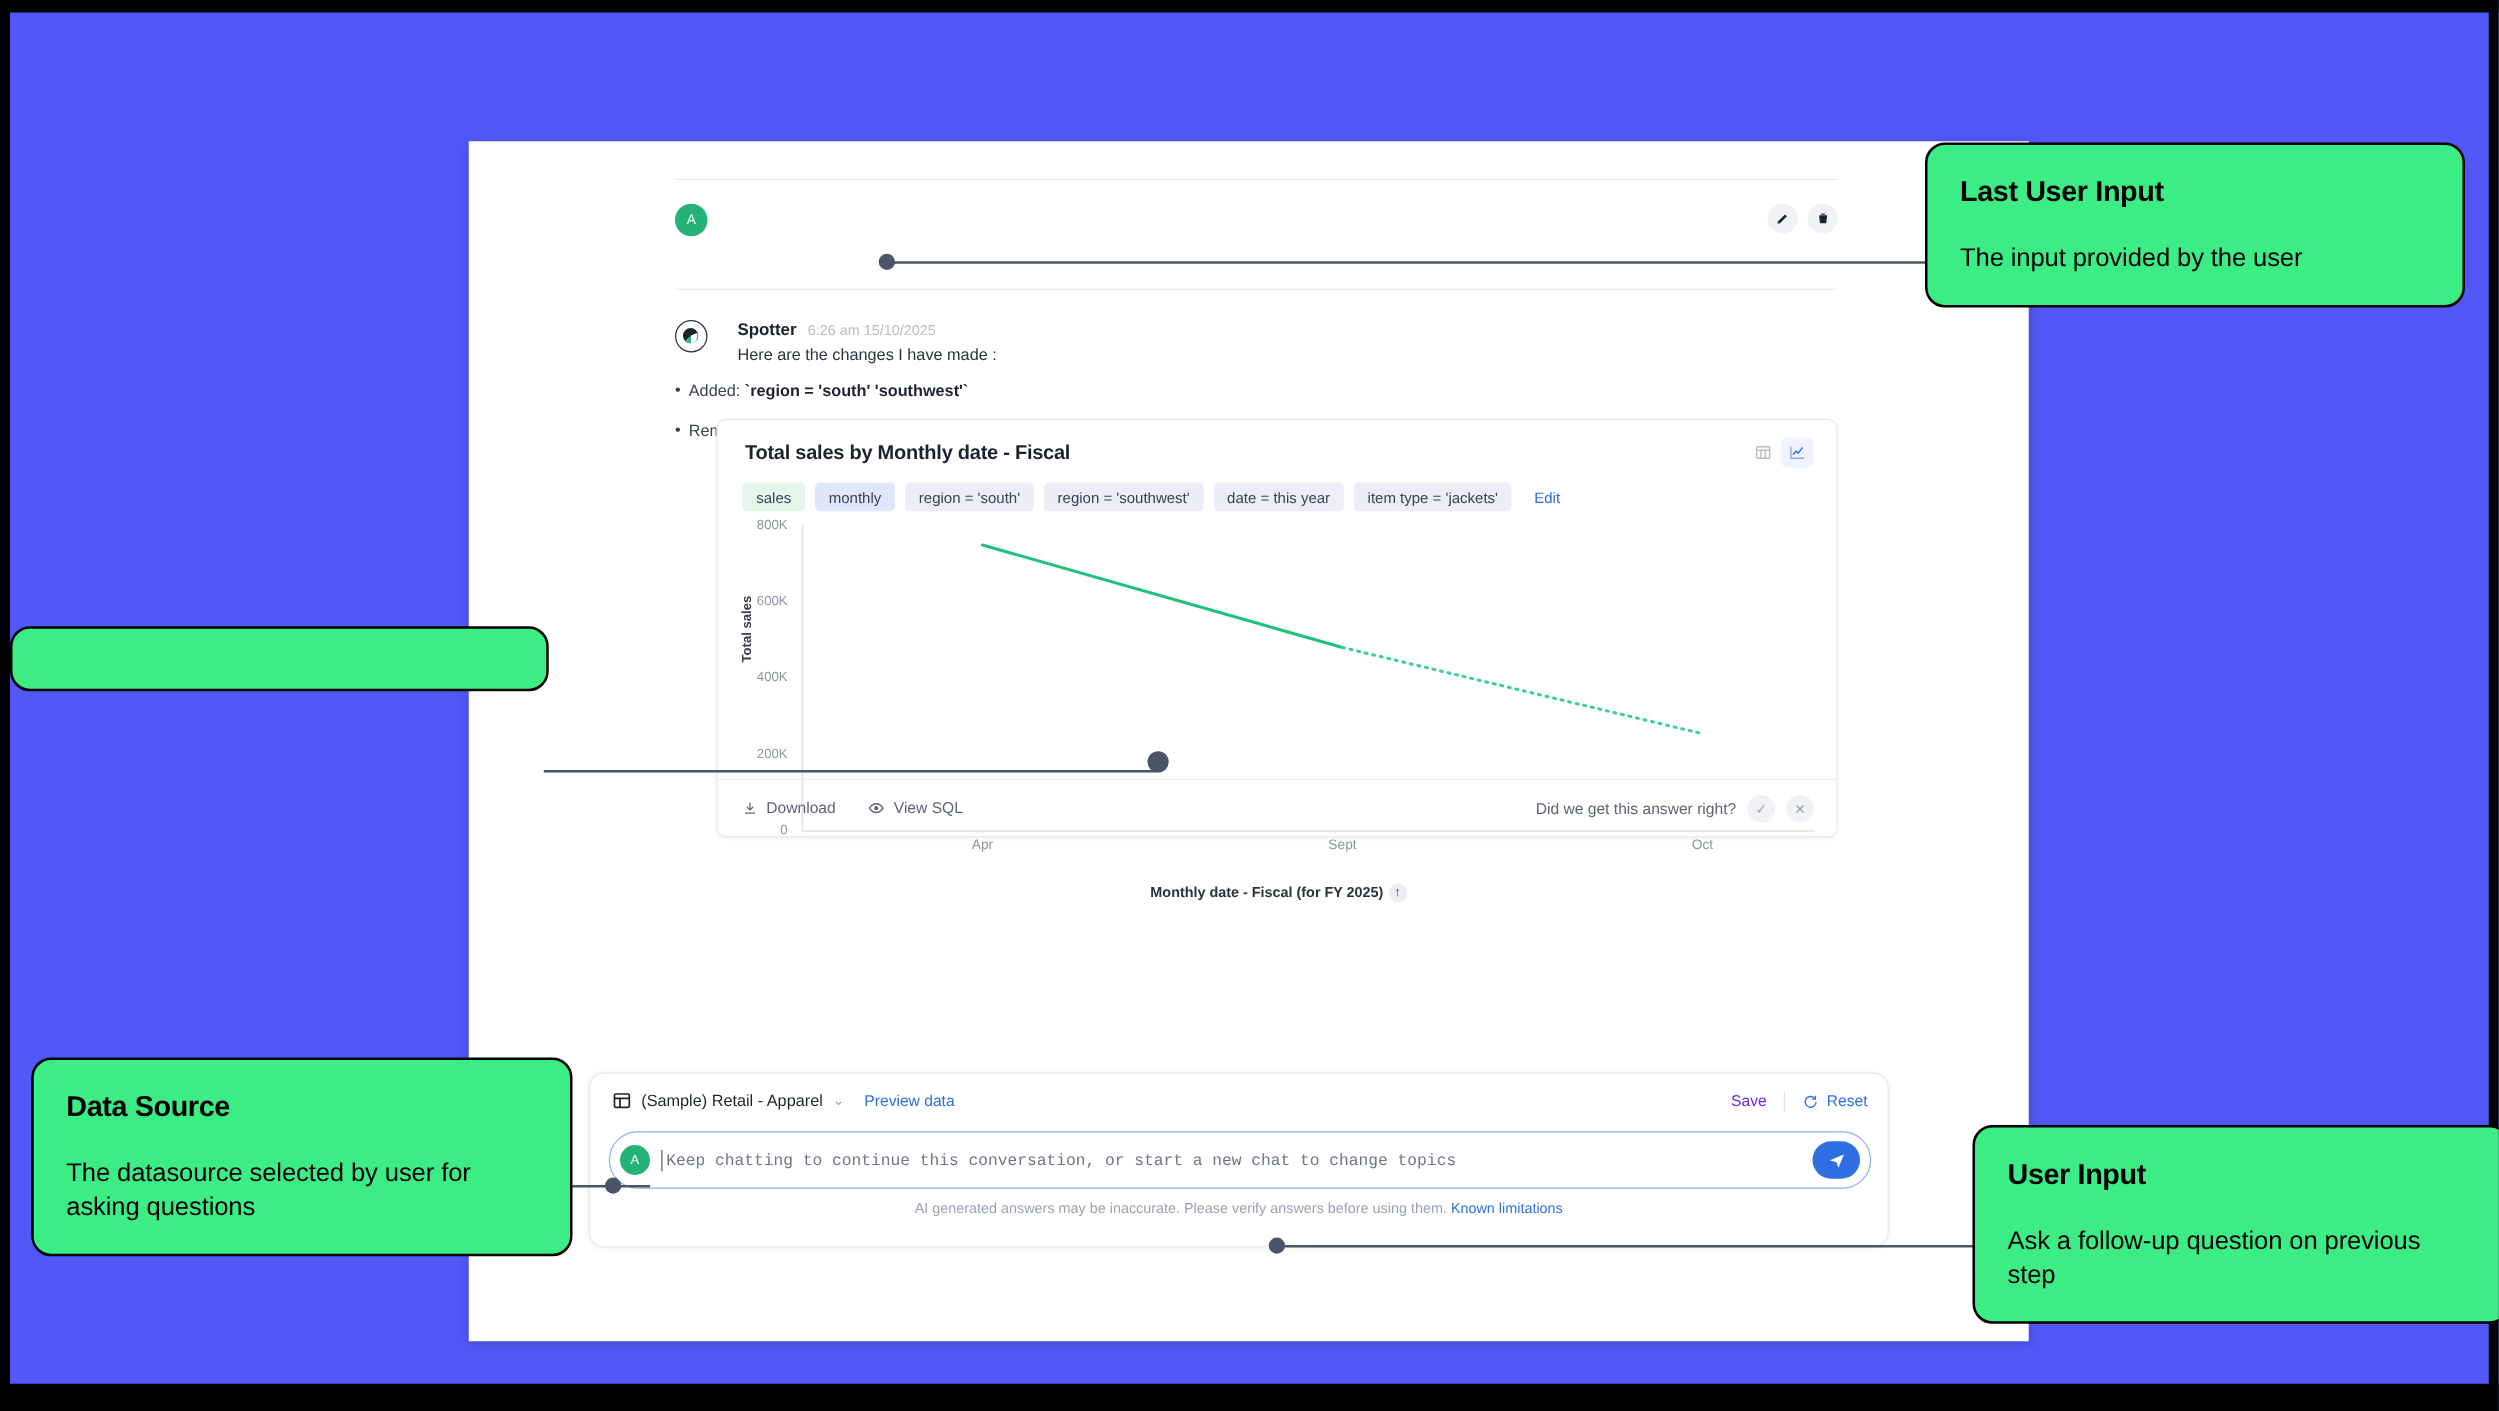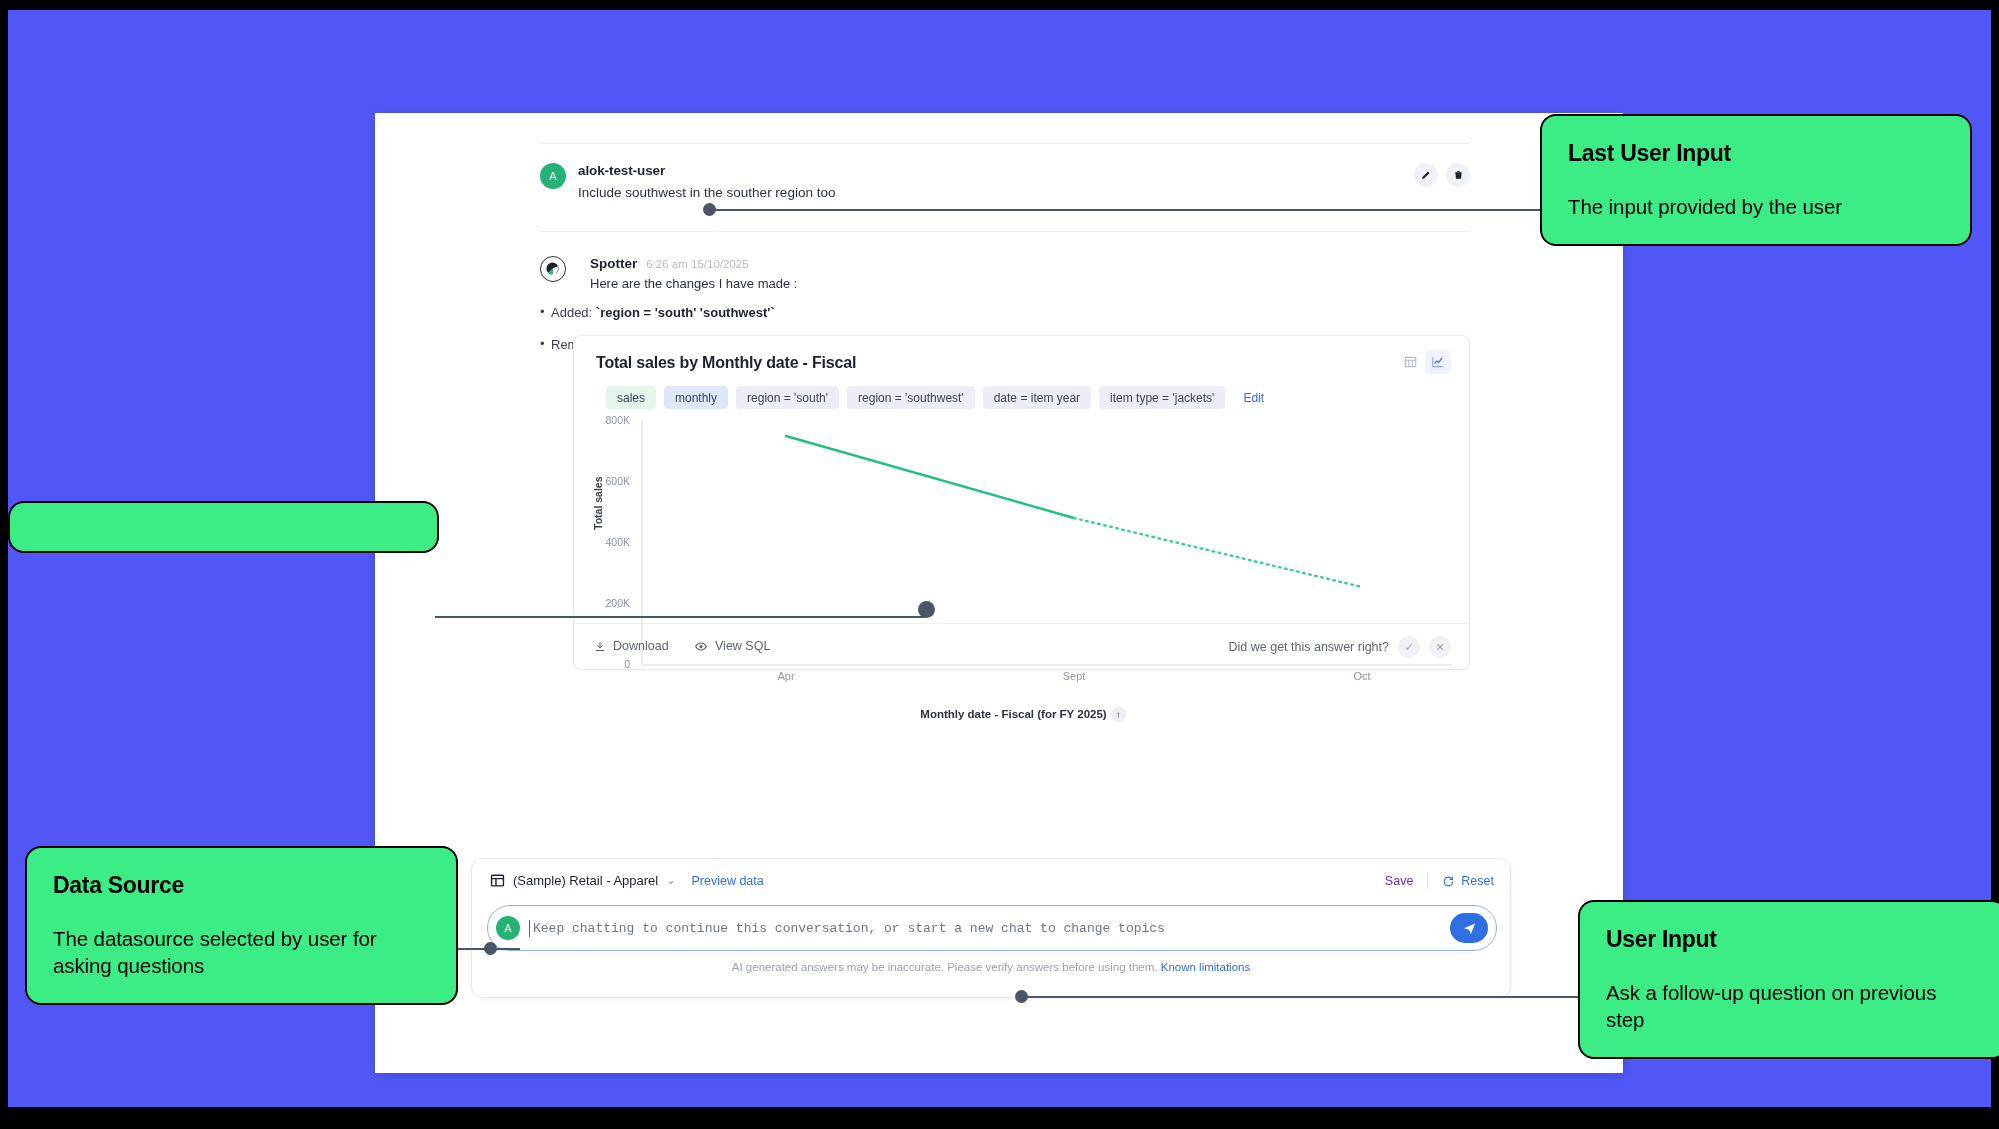--- a/index.html
+++ b/index.html
@@ -57,21 +57,21 @@
   .answer-card {
     position:absolute; left: 198px; top: 222px;
     width: 897px; height: 335px;
     background:#fff; border:1px solid #e7e9ee; border-radius:8px;
     box-shadow: 0 1px 3px rgba(20,25,40,.05);
   }
   .card-title { position:absolute; left:22px; top:18px; font-size:16px; font-weight:bold; color:#1d232e; letter-spacing:-.2px;}
   .view-toggle { position:absolute; right:18px; top:14px; display:flex; gap:2px; }
   .vt-btn { width:26px; height:24px; border-radius:5px; display:flex; align-items:center; justify-content:center; }
   .vt-btn.active { background:#eef3fe; }
-  .chips { position:absolute; left:32px; top:50px; display:flex; gap:8px; align-items:center;}
+  .chips { position:absolute; left:20px; top:50px; display:flex; gap:8px; align-items:center;}
   .chip { height:23px; padding:0 11px; border-radius:4px; font-size:12px; color:#3c4252;
           display:flex; align-items:center; background:#ecedf7; white-space:nowrap; }
   .chip.measure { background:#e3f6ec; }
   .chip.attr { background:#dfe8fb; }
   .chip-edit { font-size:12px; color:#2f6fe4; margin-left:10px; cursor:pointer; }
 
   
   .plot { position:absolute; left:20px; top:84px; width:858px; height:280px; }
   .ylabel { position:absolute; left:-2px; top:110px; transform: rotate(-90deg); transform-origin: left top;
             font-size:10.5px; font-weight:bold; color:#3a4050; white-space:nowrap; }
@@ -142,24 +142,20 @@
 <div class="frame-left"></div>
 <div class="frame-right"></div>
 
 <div class="app-window">
 
   <div class="top-rule"></div>
 
   <div class="msg msg-user">
     <div class="msg-user-row">
       <div class="avatar">A</div>
-      <div>
-        <div class="u-name">alok-test-user</div>
-        <div class="u-text">Include southwest in the souther region too</div>
-      </div>
     </div>
   </div>
 
   <div style="position:absolute; right:153px; top:50px; display:flex; gap:8px;">
     <div style="width:24px;height:24px;border-radius:50%;background:#f1f2f6;display:flex;align-items:center;justify-content:center;">
       <svg width="12" height="12" viewBox="0 0 24 24">
         <path d="M4 20l4-1 11-11-3-3L5 16l-1 4z" fill="#1d232e"></path>
       </svg>
     </div>
     <div style="width:24px;height:24px;border-radius:50%;background:#f1f2f6;display:flex;align-items:center;justify-content:center;">
@@ -215,21 +211,21 @@
           <path d="M6 15l4-5 3 3 6-8" stroke="#2f6fe4" stroke-width="2" fill="none"></path>
         </svg>
       </div>
     </div>
 
     <div class="chips">
       <div class="chip measure">sales</div>
       <div class="chip attr">monthly</div>
       <div class="chip">region = 'south'</div>
       <div class="chip">region = 'southwest'</div>
-      <div class="chip">date = item year</div>
+      <div class="chip">date = this year</div>
       <div class="chip">item type = 'jackets'</div>
       <div class="chip-edit">Edit</div>
     </div>
 
     <div class="plot">
       <div class="ylabel">Total sales</div>
 
       <div class="ytick" style="left:-4px; top:-6px;">800K</div>
       <div class="ytick" style="left:-4px; top:55px;">600K</div>
       <div class="ytick" style="left:-4px; top:116px;">400K</div>

